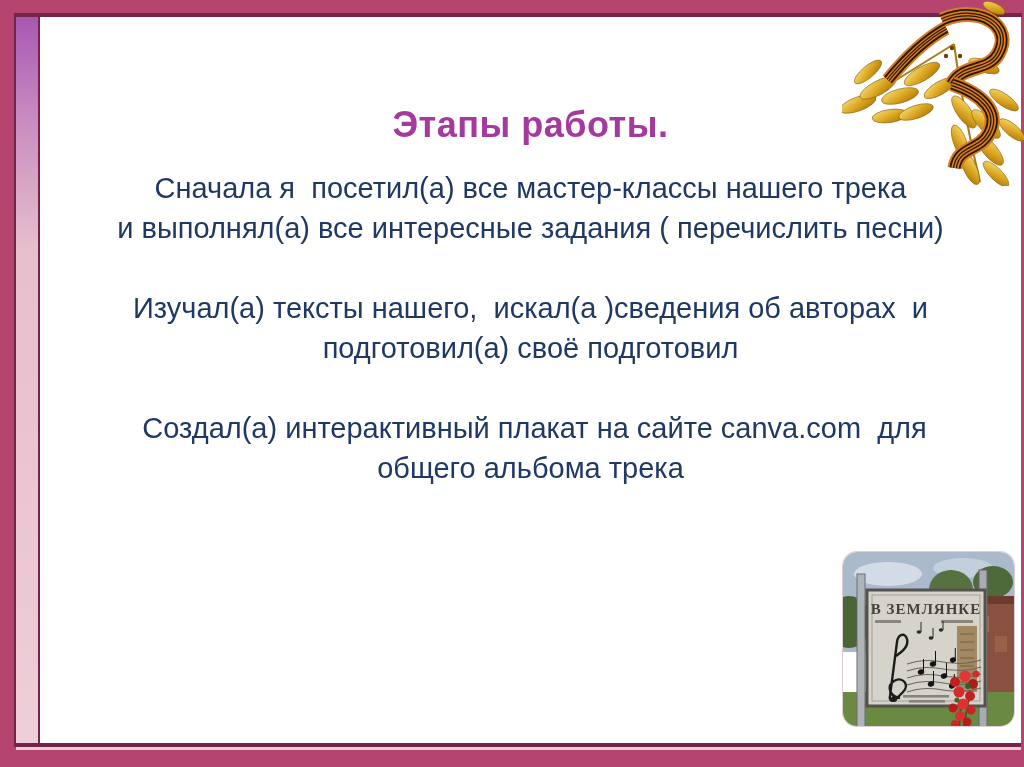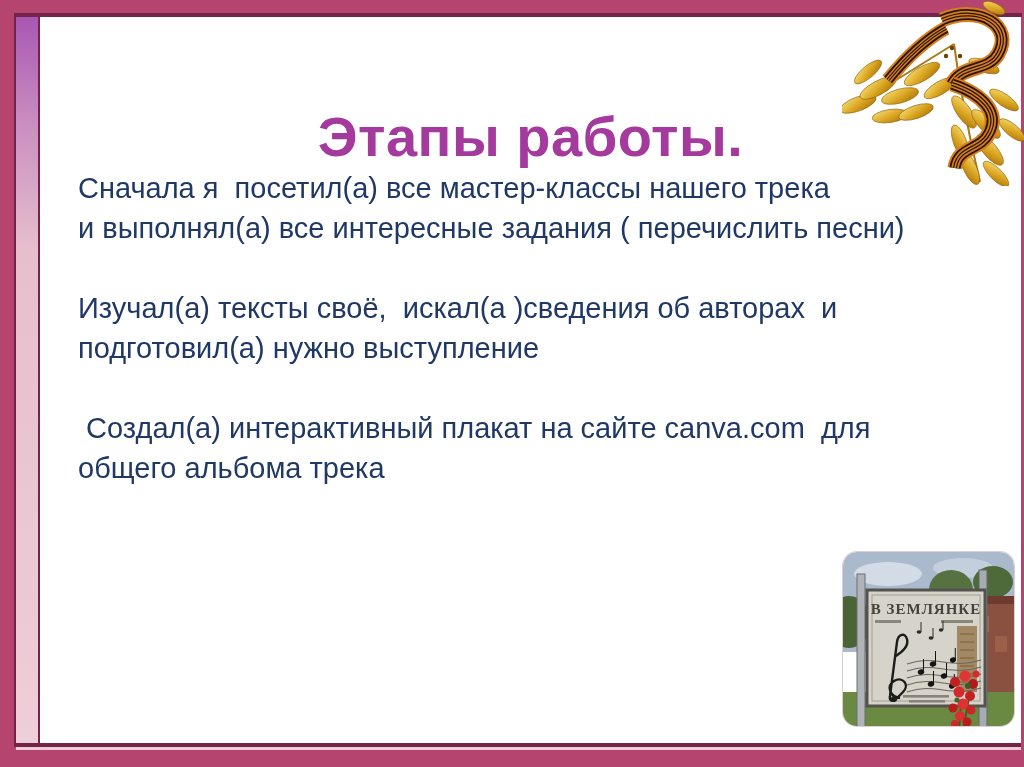--- a/index.html
+++ b/index.html
@@ -14,26 +14,26 @@
     position:absolute;left:16px;top:17px;width:22px;height:727px;
     background:linear-gradient(#a857b3 0%, #c88cc0 14%, #e6bfcc 32%, #eeced8 100%);
   }
   .dark-bar-right{position:absolute;left:38px;top:17px;width:2px;height:730px;background:#74234a;}
   .white-panel{position:absolute;left:40px;top:17px;right:3px;bottom:24px;background:#ffffff;}
   .dark-bottom{position:absolute;left:16px;right:3px;top:743px;height:4px;background:#74234a;}
   .light-bottom{position:absolute;left:16px;right:3px;top:747px;height:3px;background:#eccdd7;}
 
   .slide-title{
     position:absolute;left:40px;right:3px;top:104px;
-    text-align:center;font-size:56px;font-weight:bold;color:#a53a9e;
+    text-align:center;font-size:36px;font-weight:bold;color:#a53a9e;
     letter-spacing:0.5px;
   }
   .body-text{
     position:absolute;left:78px;top:168px;width:905px;
-    font-size:29px;line-height:40px;color:#1f3864;
+    font-size:29px;line-height:40px;color:#1f3864;text-align:center;
   }
   .line{white-space:pre;height:40px;}
 
   .ornament{position:absolute;right:0;top:0;width:182px;height:186px;}
   .photo{
     position:absolute;left:843px;top:552px;width:171px;height:174px;
     border-radius:14px;overflow:hidden;box-shadow:0 0 0 1px rgba(120,60,90,.25);
   }
 </style>
 </head>
@@ -46,22 +46,22 @@
 <div class="white-panel"></div>
 <div class="dark-bottom"></div>
 <div class="light-bottom"></div>
 
 <div class="slide-title">Этапы работы.</div>
 
 <div class="body-text">
   <div class="line">Сначала я  посетил(а) все мастер-классы нашего трека</div>
   <div class="line">и выполнял(а) все интересные задания ( перечислить песни)</div>
   <div class="line"></div>
-  <div class="line">Изучал(а) тексты своё,  искал(а )сведения об авторах  и</div>
-  <div class="line">подготовил(а) нужно выступление</div>
+  <div class="line">Изучал(а) тексты нашего,  искал(а )сведения об авторах  и</div>
+  <div class="line">подготовил(а) своё подготовил</div>
   <div class="line"></div>
   <div class="line"> Создал(а) интерактивный плакат на сайте canva.com  для</div>
   <div class="line">общего альбома трека</div>
 </div>
 
 <div class="ornament">
 <svg width="182" height="186" viewBox="0 0 182 186" xmlns="http://www.w3.org/2000/svg">
   <defs>
     <linearGradient id="goldLeaf" x1="0" y1="0" x2="1" y2="1">
       <stop offset="0" stop-color="#f8e27a"></stop>

